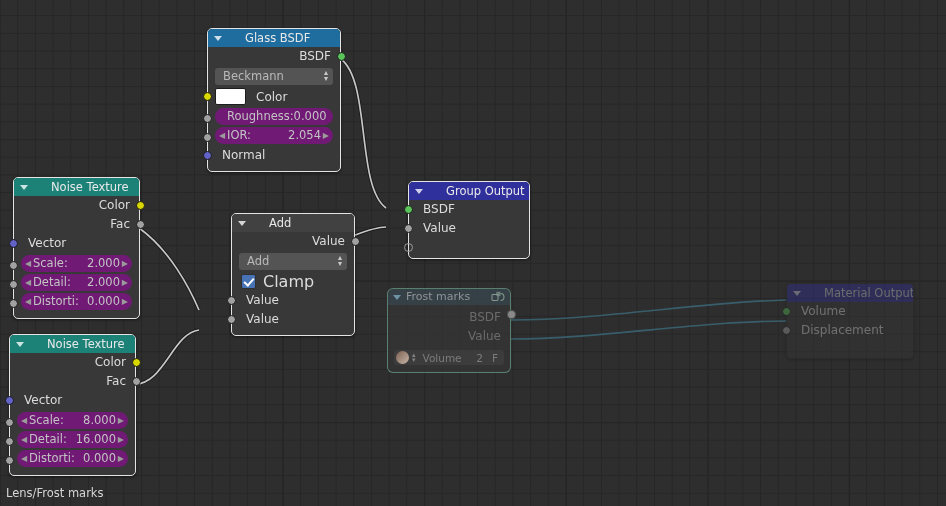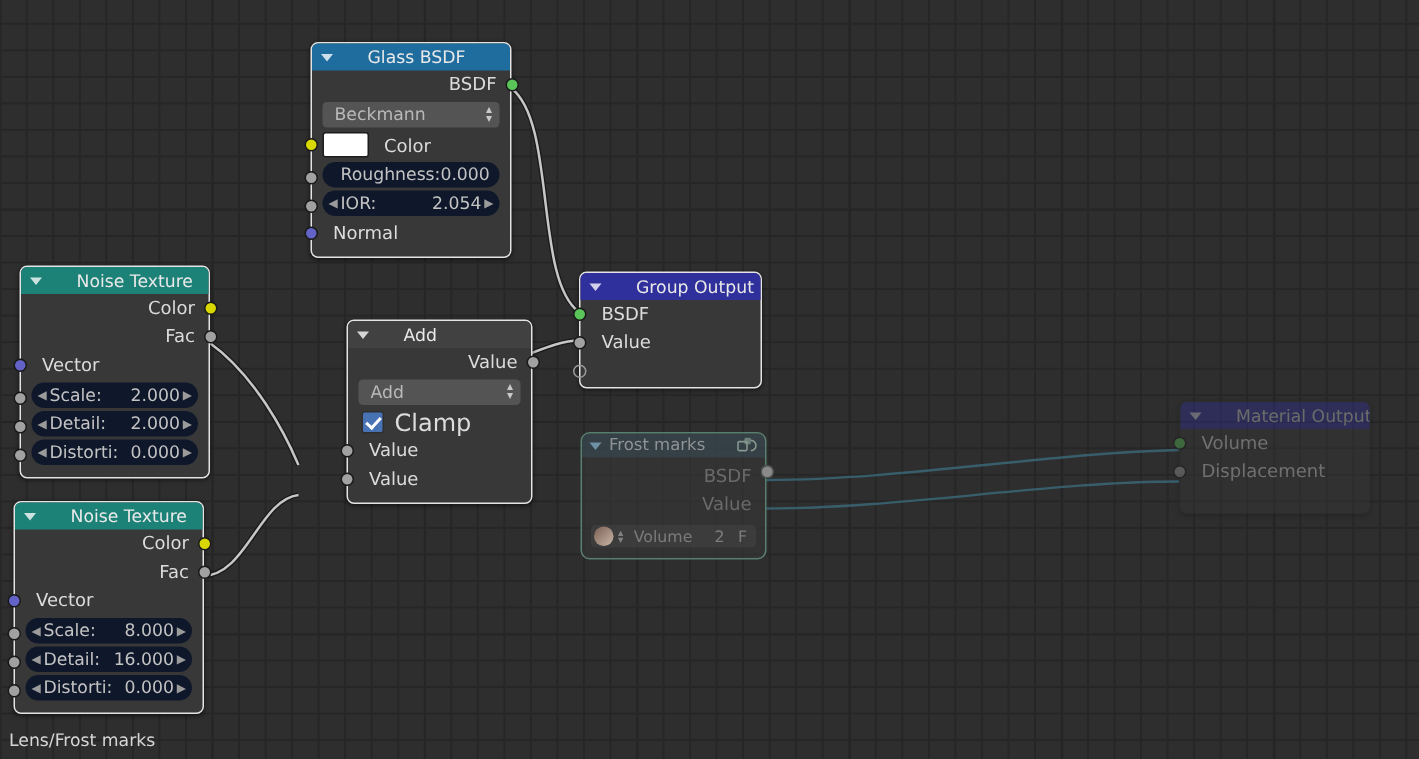--- a/index.html
+++ b/index.html
@@ -65,21 +65,21 @@
 
   
   .wrap{margin:2px 7px 2px 7px;}
   .drop{
     height:17px;line-height:17px;border-radius:3px;background:#545454;
     color:#b9b9b9;font-size:11.5px;padding:0 14px 0 8px;position:relative;
     overflow:hidden;white-space:nowrap;
   }
   .drop .updown{position:absolute;right:5px;top:2px;font-size:8px;line-height:6px;color:#c9c9c9;}
   .slider{
-    height:17px;line-height:17px;border-radius:9px;background:#0f172a;
+    height:17px;line-height:17px;border-radius:9px;background:#701a75;
     color:#c3c3c3;font-size:11.5px;position:relative;padding:0 12px;
     display:flex;align-items:center;overflow:hidden;white-space:nowrap;
   }
   .slider .nm{flex:0 0 auto;}
   .slider .vl{flex:1 1 auto;text-align:right;}
   .arr{position:absolute;top:0;bottom:0;display:flex;align-items:center;color:#9b9b9b;font-size:8px;}
   .arr.l{left:4px;}
   .arr.r{right:4px;}
   .swatchrow{display:flex;align-items:center;gap:10px;padding-left:7px;height:19px;}
   .swatch{width:29px;height:15px;background:#ffffff;border:1px solid #1d1d1d;border-radius:2px;}
@@ -319,21 +319,21 @@
         <span class="sock grey" style="left:-5.5px;top:5px;"></span>
         <span class="lbl">Value</span>
       </div>
       <div class="row in">
         <span class="sock grey" style="left:-5.5px;top:5px;"></span>
         <span class="lbl">Value</span>
       </div>
     </div>
   </div>
 
-  <div class="node sel" style="left:386px;top:181px;width:122px;height:78px;">
+  <div class="node sel" style="left:408px;top:181px;width:122px;height:78px;">
     <div class="hdr" style="background:#30309c;">
       <span class="tri"></span>
       <span>Group Output</span>
     </div>
     <div class="body">
       <div class="row in">
         <span class="sock green" style="left:-5.5px;top:5px;"></span>
         <span class="lbl">BSDF</span>
       </div>
       <div class="row in">
@@ -369,21 +369,21 @@
       <div style="margin:4px 6px 0 6px;height:15px;display:flex;align-items:center;gap:3px;border-radius:3px;background:rgba(70,70,70,.5);">
         <span style="width:13px;height:13px;border-radius:50%;background:linear-gradient(135deg,#7a5f52,#c9b6a8);flex:none;margin-left:2px;"></span>
         <span style="font-size:7px;color:rgba(200,200,200,.5);line-height:5px;">▴<br>▾</span>
         <span style="flex:1;font-size:10.5px;color:rgba(200,200,200,.45);overflow:hidden;white-space:nowrap;padding-left:4px;">Volume</span>
         <span style="font-size:10.5px;color:rgba(200,200,200,.45);padding:0 6px;">2</span>
         <span style="font-size:10.5px;color:rgba(200,200,200,.45);padding-right:6px;">F</span>
       </div>
     </div>
   </div>
 
-  <div class="node ghost" style="left:786px;top:267px;width:128px;height:76px;">
+  <div class="node ghost" style="left:786px;top:283px;width:128px;height:76px;">
     <div class="hdr" style="background:#30309c;">
       <span class="tri"></span>
       <span>Material Output</span>
     </div>
     <div class="body">
       <div class="row in">
         <span class="sock green" style="left:-5.5px;top:5px;"></span>
         <span class="lbl">Volume</span>
       </div>
       <div class="row in">

